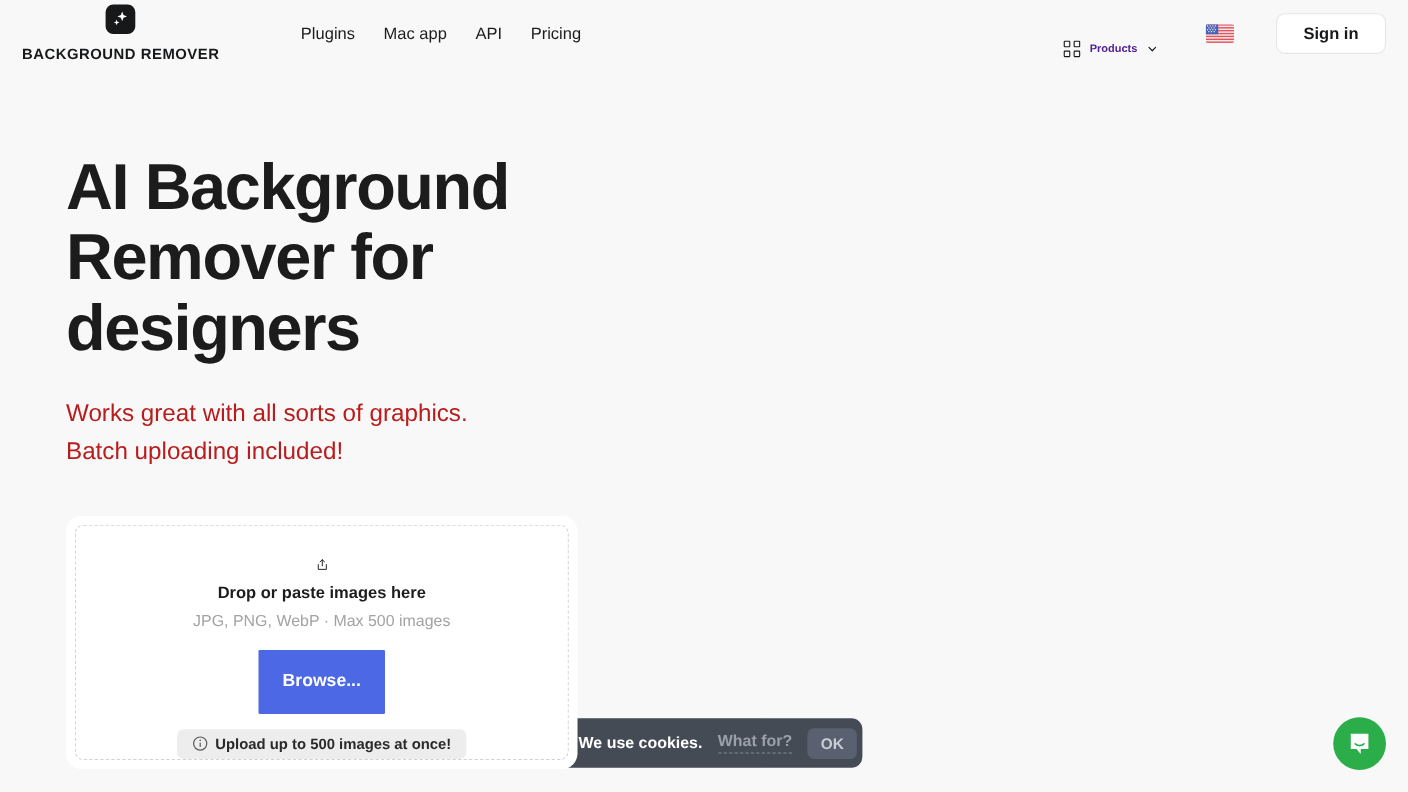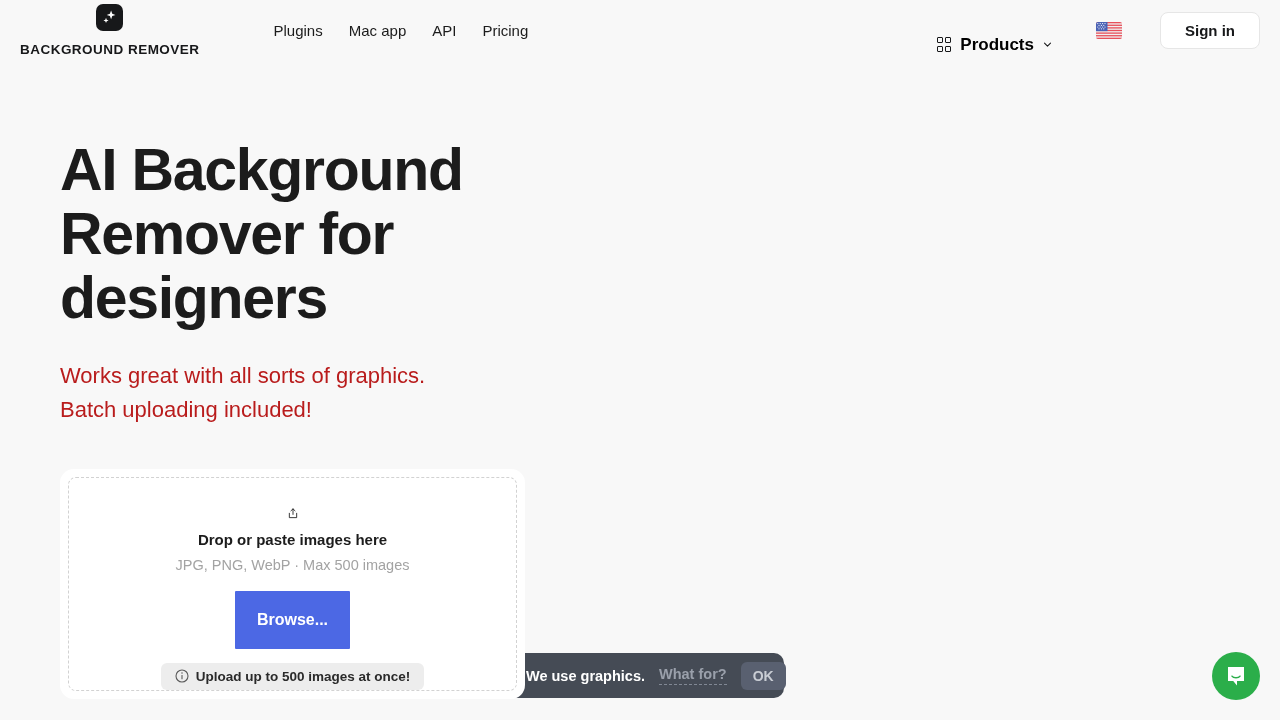--- a/index.html
+++ b/index.html
@@ -71,23 +71,23 @@
     font-weight: 500;
     white-space: nowrap;
   }
 
   .spacer { flex: 1 1 auto; }
 
   .products-btn {
     display: flex;
     align-items: center;
     gap: 9px;
-    font-size: 17px;
-    font-weight: bold;
-    color: #000000;
+    font-size: 10px;
+    font-weight: bold;
+    color: #4c1d95;
     cursor: pointer;
     background: none;
     border: none;
     font-family: inherit;
     padding: 6px 4px;
     white-space: nowrap;
     margin-top: 29px;
   }
 
   .grid-icon {
@@ -393,21 +393,21 @@
           <circle cx="7" cy="4" r="0.75" fill="#5a5a5a"></circle>
         </svg>
         <span>Upload up to 500 images at once!</span>
       </div>
 
     </div>
   </div>
 </div>
 
 <div class="cookie-bar">
-  <span class="cookie-text">We use graphics.</span>
+  <span class="cookie-text">We use cookies.</span>
   <span class="cookie-link">What for?</span>
   <button class="cookie-ok">OK</button>
 </div>
 
 <button class="chat-btn">
   <svg viewBox="0 0 24 24" aria-hidden="true">
     <path d="M4 3 H20 V17 H13 L13 21.5 L9.2 17 H4 Z" fill="#ffffff"></path>
     <path d="M8 12.2 C9.4 14.3 14.6 14.3 16 12.2" fill="none" stroke="#2bae4a" stroke-width="1.5" stroke-linecap="round"></path>
   </svg>
 </button>

